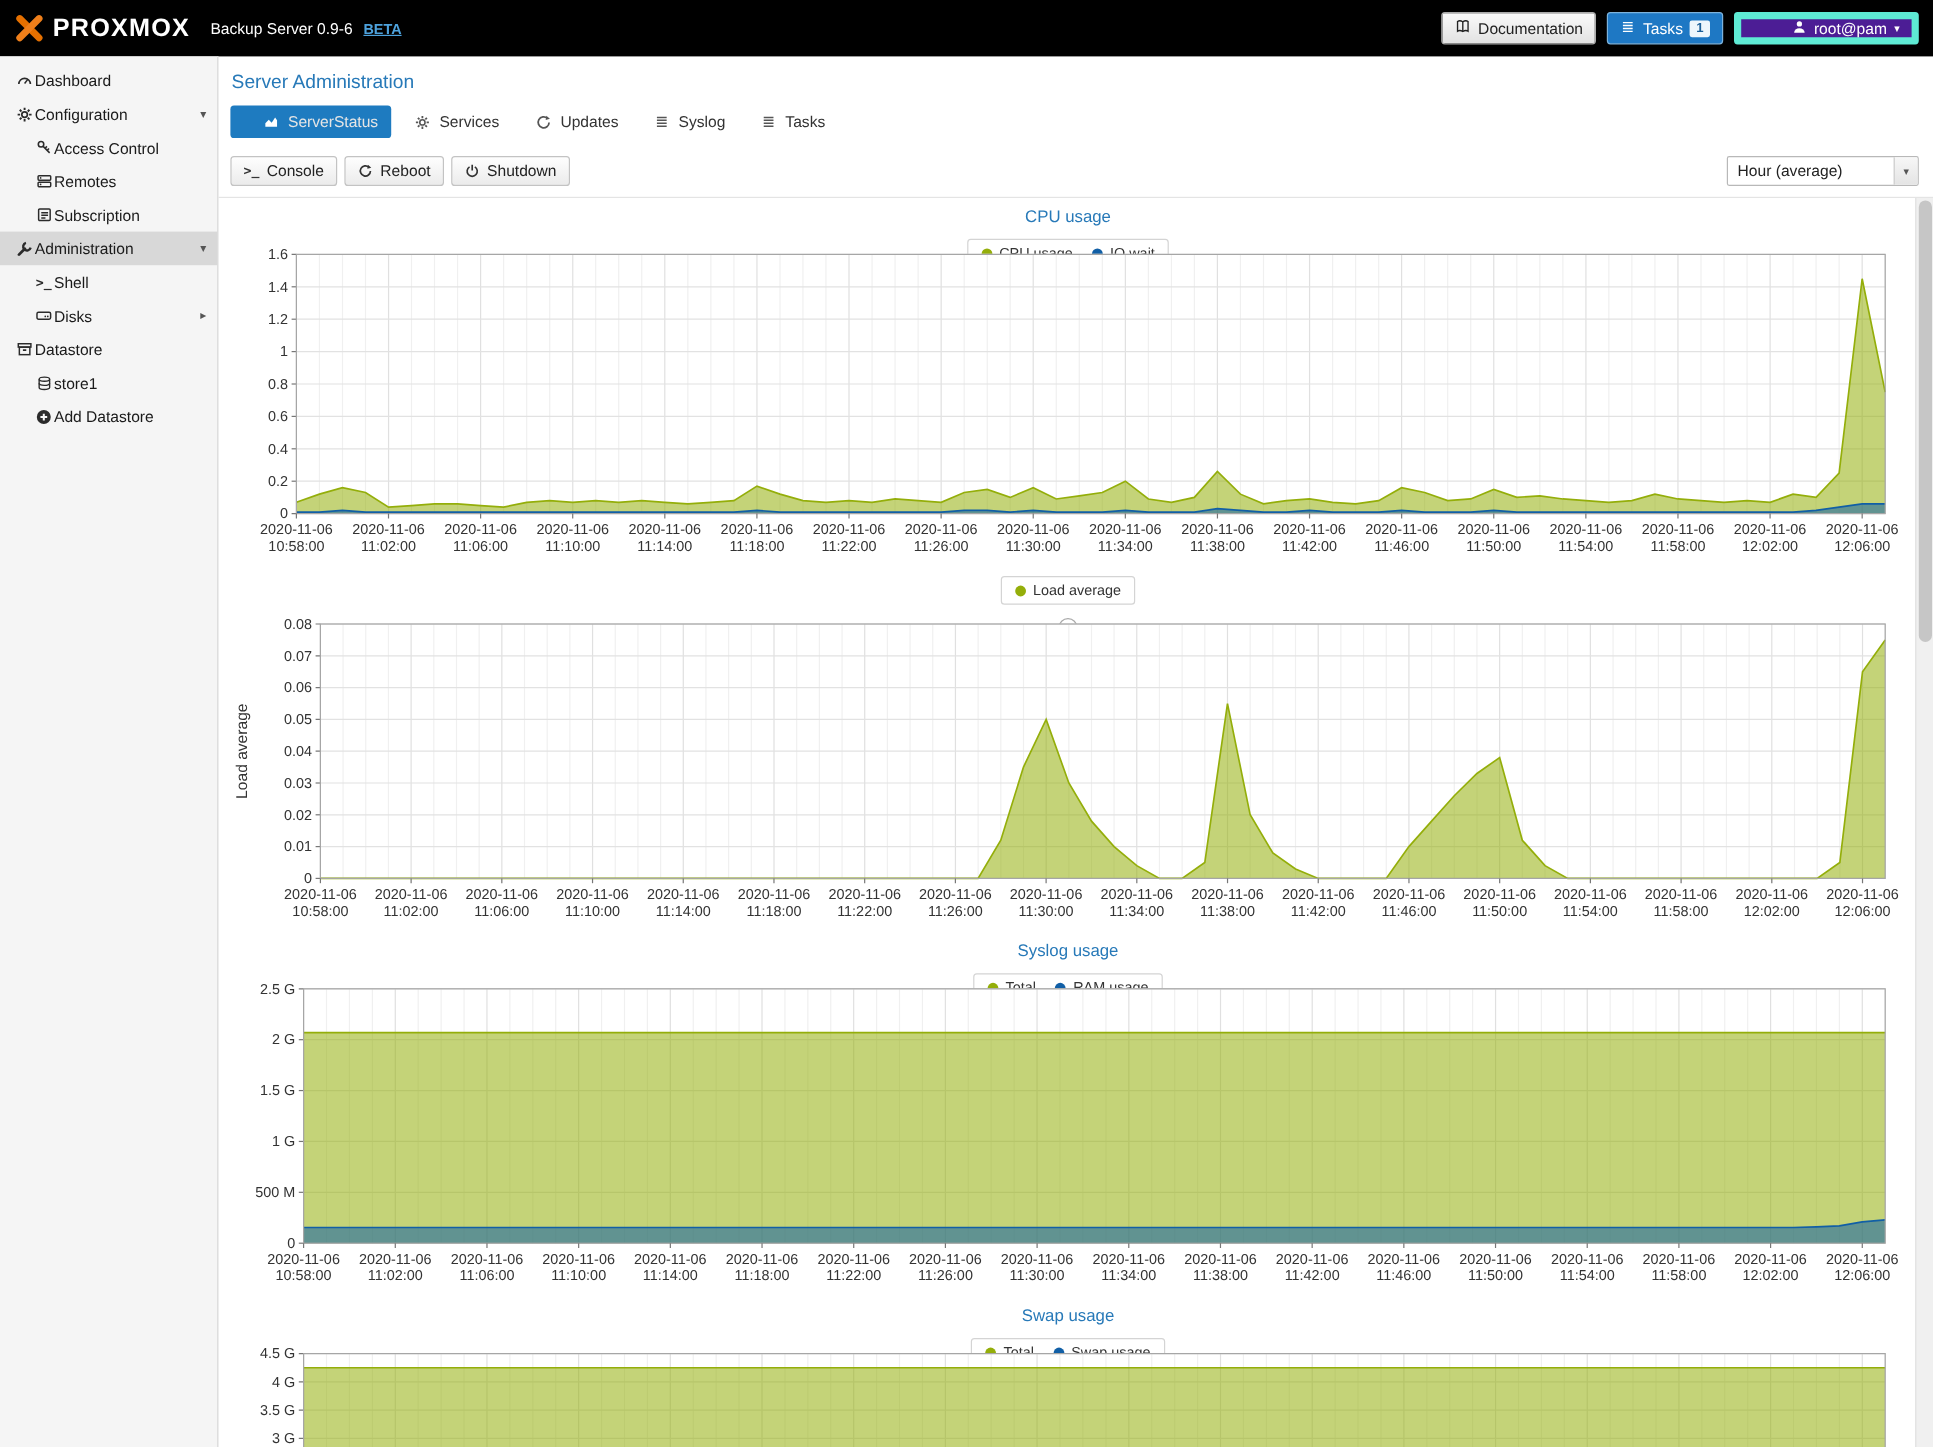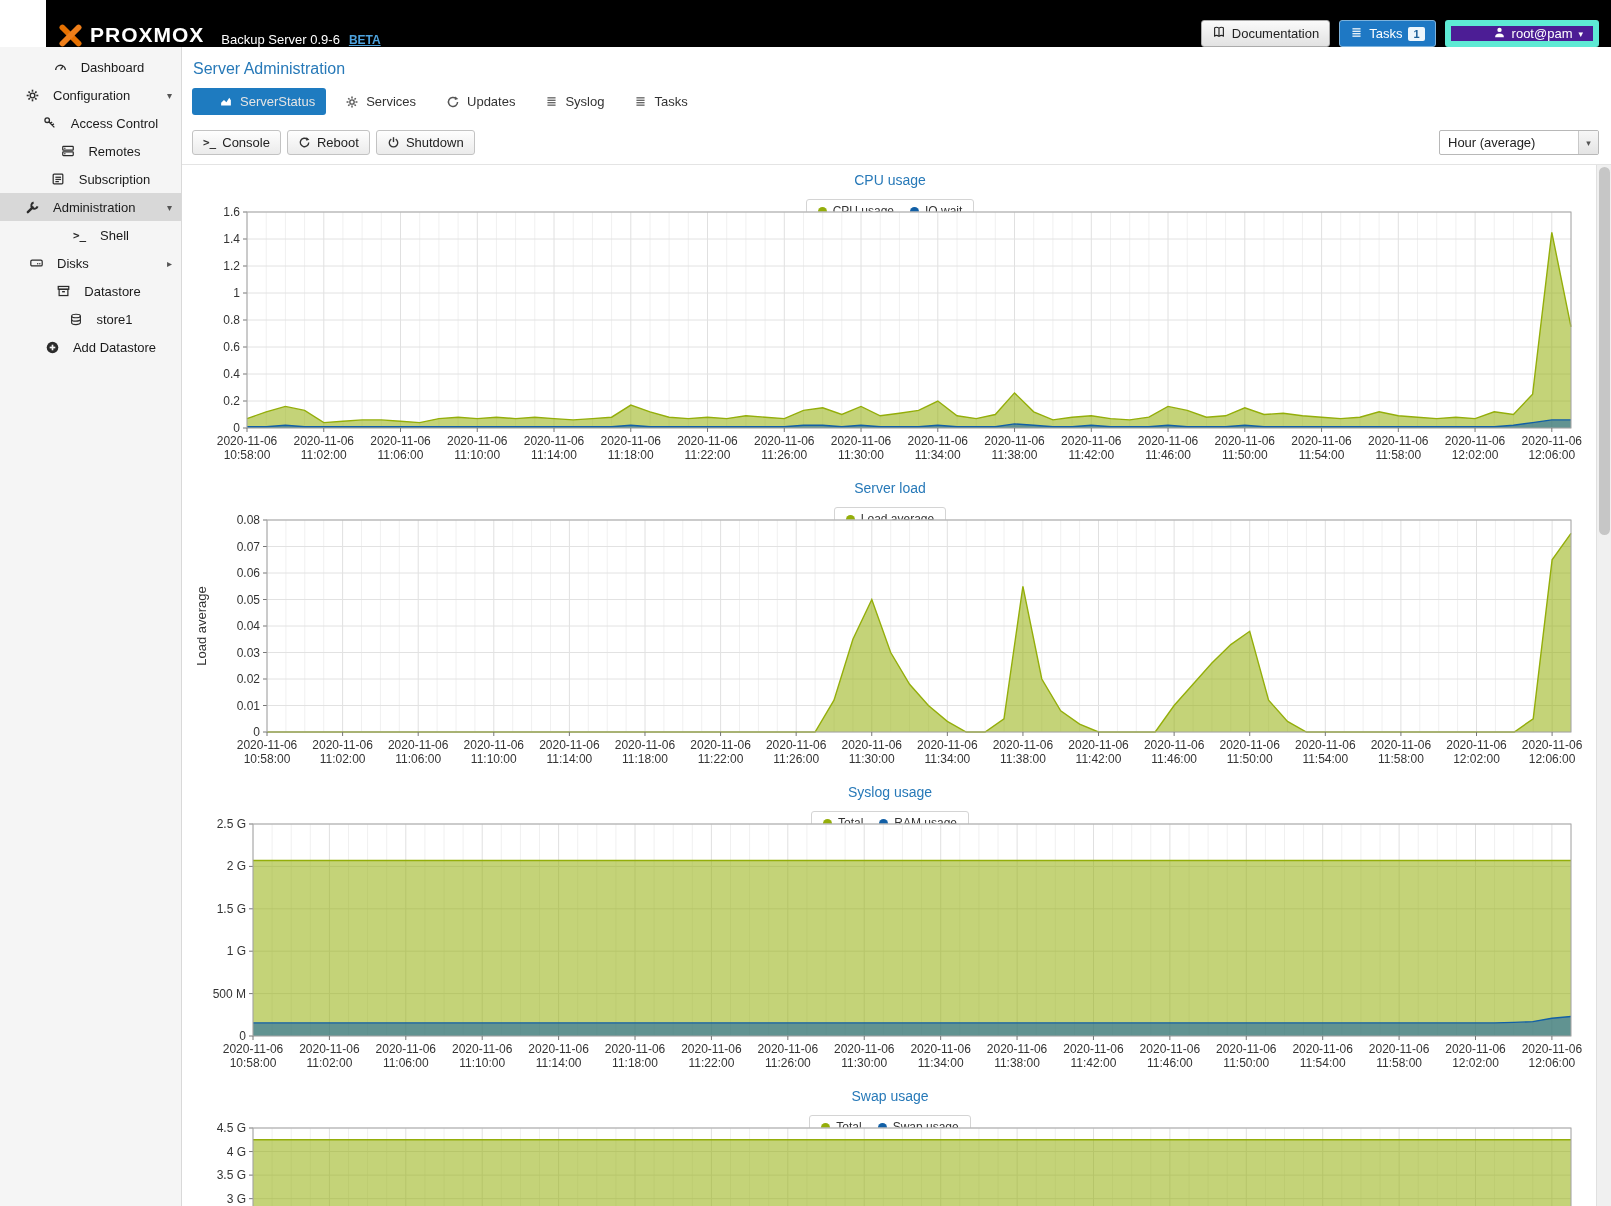--- a/index.html
+++ b/index.html
@@ -1,36 +1,36 @@
 <!DOCTYPE html>
 <html><head>
 <meta charset="utf-8">
 <style>
   *{box-sizing:border-box; margin:0; padding:0;}
   html,body{width:1611px; height:1206px; overflow:hidden;}
   body{font-family:"Liberation Sans",sans-serif; font-size:13px; background:#fff; color:#222;}
 
   
-  .header{height:47px; background:#000; display:flex; align-items:flex-end; padding:0 12px; gap:9px;margin-left:46px;}
+  .header{height:47px; background:#000; display:flex; align-items:center; padding:0 12px; gap:9px;}
   .logo{display:flex; align-items:center; gap:7px; margin-right:4px;}
   .logo-text{color:#fff; font-weight:bold; font-size:21px; letter-spacing:1px;}
   .product{color:#fff; font-size:13px; margin-left:4px;}
   .beta{color:#4da2dd; font-size:12px; font-weight:bold; text-decoration:underline; cursor:pointer;}
   .hdr-spacer{flex:1;}
   .hbtn{display:flex; align-items:center; gap:6px; height:27px; padding:0 10px; border-radius:3px; font-size:13px; cursor:pointer; white-space:nowrap;}
   .hbtn.light{background:linear-gradient(#fafafa,#e2e2e2); border:1px solid #ababab; color:#222;}
   .hbtn.blue{background:#1e78c4; border:1px solid #7cb2dc; color:#fff;}
   .hbtn.dark{background:#4c1d95; border:6px solid #5eead4; color:#fff;padding-left:42px;}
   .badge{background:#eef6fc; color:#1c5f98; border-radius:2px; font-size:11px; font-weight:bold; padding:1px 5px;}
   .caret{font-size:9px; color:inherit;}
 
   
   .app{display:flex; height:1159px;}
   .sidebar{width:182px; background:#f5f5f5; border-right:1px solid #d9d9d9; padding-top:6px; flex:none;}
-  .side-item{display:flex; align-items:center; gap:12px; height:28px; padding:0 9px 0 24px; color:#1a1a1a; cursor:pointer;justify-content:center;}
+  .side-item{display:flex; align-items:center; gap:0; height:28px; padding:0 9px 0 12px; color:#1a1a1a; cursor:pointer;}
   .side-item.child{padding-left:28px;}
   .side-item.selected{background:#d8d8d8;}
   .sicon{width:17px; display:flex; justify-content:center; align-items:center; color:#2b2b2b; flex:none;}
   .expander{margin-left:auto; color:#555; font-size:10px;}
   .shell-glyph{font-family:"DejaVu Sans Mono",monospace; font-weight:bold; font-size:11px;}
 
   .main{flex:1; display:flex; flex-direction:column; min-width:0;}
   .page-title{color:#2779b8; font-size:16px; padding:13px 0 10px 11px;}
   .tabbar{display:flex; gap:8px; padding-left:10px;}
   .tab{display:flex; align-items:center; gap:7px; padding:6px 11px; border-radius:3px; color:#333; cursor:pointer; font-size:13px;}
@@ -491,21 +491,20 @@
               <text x="1284.0579710144928" y="241" text-anchor="middle" font-size="12" fill="#333">2020-11-06</text>
               <text x="1284.0579710144928" y="255" text-anchor="middle" font-size="12" fill="#333">12:02:00</text>
               <line x1="1360.8115942028985" y1="224" x2="1360.8115942028985" y2="228" stroke="#777"></line>
               <text x="1360.8115942028985" y="241" text-anchor="middle" font-size="12" fill="#333">2020-11-06</text>
               <text x="1360.8115942028985" y="255" text-anchor="middle" font-size="12" fill="#333">12:06:00</text>
             </svg>
         </section>
 
         <section class="panel">
           <div class="panel-hd">
-            <span class="panel-title">Server load</span>
             <span class="legend">
               <span class="leg-item">
                 <i class="dot" style="background: rgb(148, 174, 10);"></i>
                 <span>Load average</span>
               </span>
             </span>
             <span class="tool">−</span>
           </div>
           <svg width="1392" height="258">
               <rect x="76" y="8" width="1304" height="212" fill="#ffffff"></rect>

